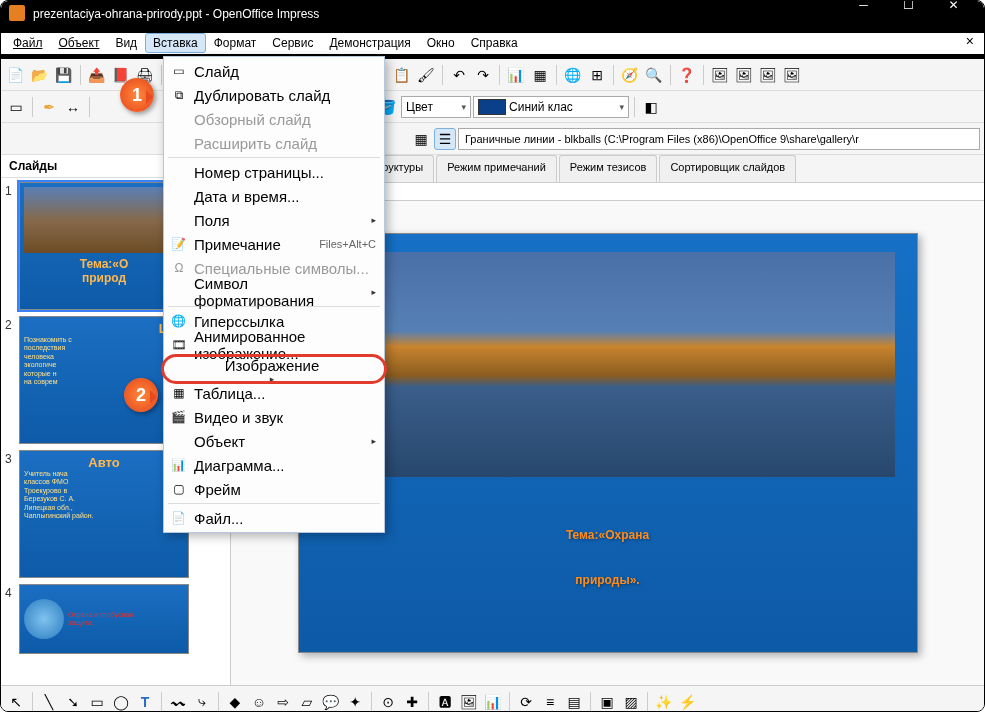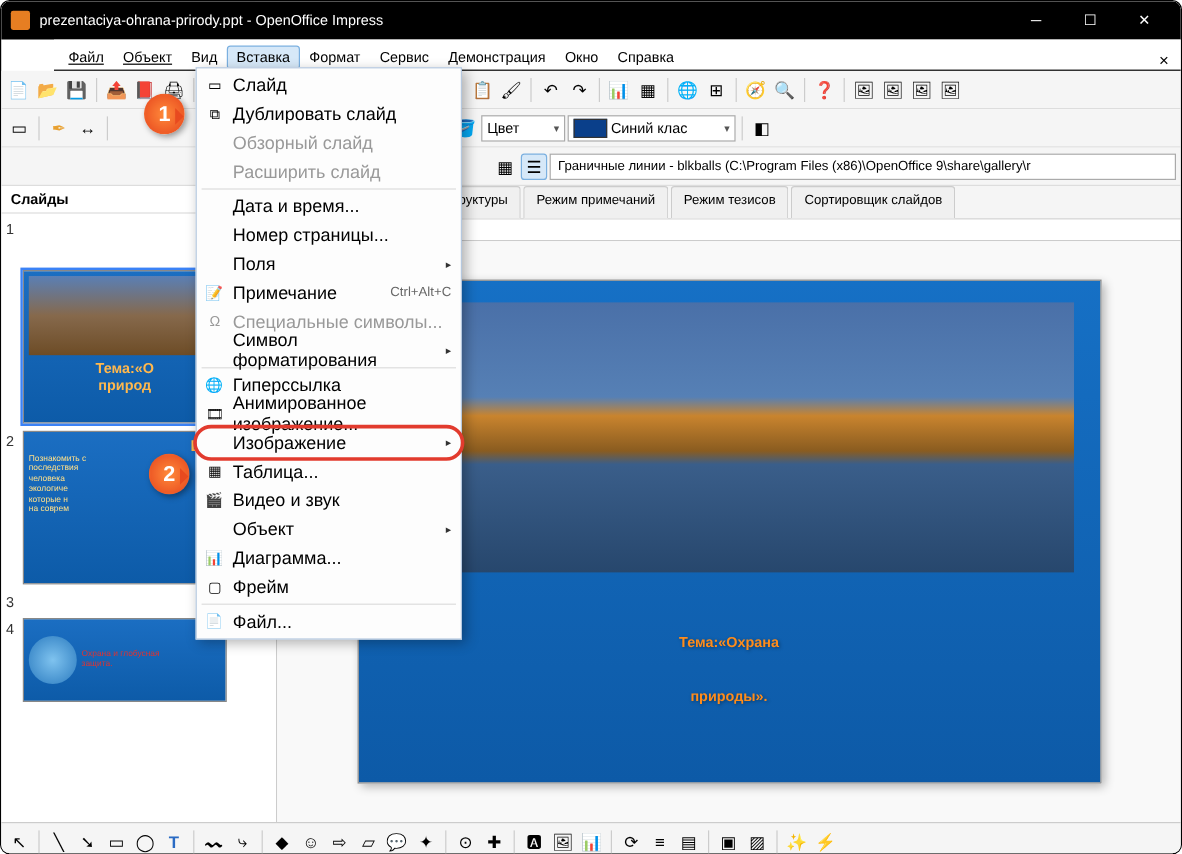--- a/index.html
+++ b/index.html
@@ -1,41 +1,41 @@
 <!DOCTYPE html>
 <html><head>
 <meta charset="utf-8">
 <style>
 * { margin: 0; padding: 0; box-sizing: border-box; font-family: "Segoe UI", Tahoma, sans-serif; font-size: 12px; user-select: none; }
 body { background: #fff; width: 985px; height: 712px; overflow: hidden; border: 1px solid #000; border-radius: 8px; }
-.titlebar { background: #000; color: #fff; height: 32px; display: flex; align-items: center; padding: 0 8px; border-radius: 7px 7px 0 0; }
+.titlebar { background: #000; color: #fff; height: 32px; display: flex; align-items: flex-end; padding: 12px 8px; border-radius: 7px 7px 0 0; }
 .titlebar .tb-icon { width: 16px; height: 16px; background: #e67e22; margin-right: 8px; border-radius: 2px; }
 .titlebar .tb-title { flex: 1; font-size: 12px; }
 .titlebar .tb-btn { width: 45px; height: 32px; display: flex; align-items: center; justify-content: center; color: #fff; }
-.menubar { background: #fff; height: 26px; display: flex; align-items: flex-end; padding: 0 4px; border-bottom: 1px solid #000000; position: relative; margin-left: 44px; }
+.menubar { background: #fff; height: 26px; display: flex; align-items: flex-start; padding: 0 4px; border-bottom: 5px solid #000000; position: relative; }
 .menu-item { padding: 3px 8px; border-radius: 3px; text-decoration: underline; text-decoration-color: transparent; }
 .menu-item.active { background: #d6e8f8; border: 1px solid #7bb0e0; padding: 2px 7px; }
 .menu-item .ul { text-decoration: underline; }
 .menu-close { margin-left: auto; padding: 0 6px; font-size: 14px; }
 .toolbar { background: #f5f5f5; height: 32px; display: flex; align-items: center; padding: 0 4px; border-bottom: 1px solid #ddd; gap: 2px; }
 .tb-ico { width: 22px; height: 22px; display: flex; align-items: center; justify-content: center; border: 1px solid transparent; border-radius: 3px; font-size: 14px; }
 .tb-sep { width: 1px; height: 20px; background: #ccc; margin: 0 3px; }
 .tb-combo { height: 22px; border: 1px solid #aaa; background: #fff; padding: 0 18px 0 4px; display: flex; align-items: center; position: relative; font-size: 11px; }
 .tb-combo::after { content: "▾"; position: absolute; right: 4px; font-size: 9px; color: #555; }
 .tb-swatch { width: 28px; height: 16px; background: #0a3f8a; border: 1px solid #333; }
 .toolbar3 { background: #f5f5f5; height: 32px; display: flex; align-items: center; padding: 0 4px; border-bottom: 1px solid #ddd; gap: 2px; }
 .path-box { flex: 1; border: 1px solid #aaa; background: #fff; height: 22px; display: flex; align-items: center; padding: 0 6px; font-size: 11px; overflow: hidden; white-space: nowrap; }
 .main { display: flex; height: 530px; }
 .slidepanel { width: 230px; background: #fff; border-right: 1px solid #ccc; display: flex; flex-direction: column; }
 .slidepanel-hdr { padding: 4px 8px; font-weight: 600; border-bottom: 1px solid #ddd; }
 .thumbs { flex: 1; overflow: hidden; padding: 4px; }
 .thumb-row { display: flex; margin-bottom: 6px; }
 .thumb-num { width: 14px; padding-top: 2px; color: #333; }
 .thumb { width: 170px; height: 128px; background: linear-gradient(#1b6ec2, #0d5ba8); border: 1px solid #888; position: relative; overflow: hidden; color: #fff; font-size: 9px; padding: 4px; }
-.thumb.sel { outline: 2px solid #3b82f6; margin-top: 43px; }
+.thumb.sel { outline: 2px solid #3b82f6; }
 .thumb .t-img { width: 100%; height: 56%; background: linear-gradient(#5a7fb5, #86694c 50%, #6d4c26); margin-bottom: 4px; }
 .thumb .t-title { color: #ffb84d; font-weight: bold; font-size: 10px; text-align: center; }
 .thumb .t-body { color: #ffe08a; font-size: 7px; line-height: 1.2; }
 .thumb4 { height: 70px; }
 .workarea { flex: 1; display: flex; flex-direction: column; position: relative; }
 .tabs { display: flex; background: #f5f5f5; border-bottom: 1px solid #ccc; height: 28px; }
 .tab { padding: 5px 10px; border: 1px solid #ccc; border-bottom: none; background: #f0f0f0; margin-right: 2px; border-radius: 3px 3px 0 0; font-size: 11px; }
 .tab.active { background: #fff; font-weight: 400; }
 .ruler { height: 18px; background: #fff; border-bottom: 1px solid #ccc; }
 .canvas { flex: 1; background: #f9f9f9; display: flex; align-items: center; justify-content: center; overflow: hidden; }
@@ -45,21 +45,21 @@
 
 
 .dropdown { position: absolute; left: 163px; top: 56px; width: 222px; background: #fdfdfd; border: 1px solid #b5c8df; box-shadow: 3px 3px 10px rgba(0,0,0,.3); z-index: 100; padding: 2px 0; }
 .dd-item { display: flex; align-items: center; height: 24px; padding: 0 8px 0 4px; position: relative; }
 .dd-item.disabled { color: #999; }
 .dd-ico { width: 22px; height: 18px; display: flex; align-items: center; justify-content: center; font-size: 12px; margin-right: 4px; }
 .dd-label { flex: 1; font-size: 15px; }
 .dd-shortcut { color: #666; font-size: 11px; margin-left: 8px; }
 .dd-arrow { font-size: 9px; color: #333; }
 .dd-sep { height: 1px; background: #ddd; margin: 2px 4px; }
-.dd-highlight { outline: 3px solid #e23b2e; border-radius: 12px; }
+.dd-highlight { outline: 3px solid #e23b2e; border-radius: 12px; flex-direction: column; }
 
 
 .badge { position: absolute; width: 34px; height: 34px; background: radial-gradient(#ff8a3a, #e84a1f); border-radius: 50%; color: #fff; font-size: 18px; font-weight: bold; display: flex; align-items: center; justify-content: center; box-shadow: 2px 2px 5px rgba(0,0,0,.4); z-index: 200; border: 2px solid #fff0; }
 .badge::after { content: ""; position: absolute; right: -8px; top: 10px; border: 7px solid transparent; border-left-color: #e84a1f; }
 
 .bottombar { height: 32px; background: #f5f5f5; border-top: 1px solid #ccc; display: flex; align-items: center; padding: 0 4px; gap: 2px; }
 </style>
 </head>
 <body>
 
@@ -122,21 +122,21 @@
   <div class="tb-sep"></div>
   <div class="tb-ico" style="color:#e8a030">✒</div>
   <div class="tb-ico">↔</div>
   <div class="tb-sep"></div>
   <div style="width:222px"></div>
   <div class="tb-combo" style="width:56px">ий</div>
   <div class="tb-ico">🪣</div>
   <div class="tb-combo" style="width:70px">
       <span>Цвет</span>
     </div>
-  <div class="tb-combo" style="width:140px"><span class="tb-swatch"></span>&nbsp;<span>Синий клас</span></div>
+  <div class="tb-combo" style="width:156px"><span class="tb-swatch"></span>&nbsp;<span>Синий клас</span></div>
   <div class="tb-sep"></div>
   <div class="tb-ico">◧</div>
 </div>
 
 <div class="toolbar3">
   <div style="width:403px"></div>
   <div class="tb-ico">▦</div>
   <div class="tb-ico" style="background:#d6e8f8;border:1px solid #7bb0e0">☰</div>
   <div class="path-box">Граничные линии - blkballs (C:\Program Files (x86)\OpenOffice 9\share\gallery\r</div>
 </div>
@@ -159,20 +159,29 @@
           <div class="t-body" style="white-space:pre-line">Познакомить с
 последствия
 человека
 экологиче
 которые н
 на соврем</div>
         </div>
         </div>
       <div class="thumb-row">
           <div class="thumb-num">3</div>
+        <div class="thumb">
+          <div class="t-title" style="font-size:13px">Авто</div>
+          <div class="t-body" style="white-space:pre-line">Учитель нача
+классов ФМО
+Троекурово в
+Березуков С. А.
+Липецкая обл.,
+Чаплыгинский район.</div>
+        </div>
         </div>
       <div class="thumb-row">
           <div class="thumb-num">4</div>
         <div class="thumb thumb4">
           <div style="display:flex;gap:4px;align-items:center;height:100%">
             <div style="width:40px;height:40px;border-radius:50%;background:radial-gradient(#7fc3ef,#2a7abf)"></div>
             <div class="t-body" style="color:#d33;white-space:pre-line">Охрана и глобусная
 защита.</div>
           </div>
         </div>
@@ -251,35 +260,35 @@
       <span class="dd-ico"></span>
       <span class="dd-label">Обзорный слайд</span>
     </div>
   <div class="dd-item disabled">
       <span class="dd-ico"></span>
       <span class="dd-label">Расширить слайд</span>
     </div>
   <div class="dd-sep"></div>
   <div class="dd-item">
       <span class="dd-ico"></span>
+      <span class="dd-label">Номер страницы...</span>
+    </div>
+  <div class="dd-item">
+      <span class="dd-ico"></span>
       <span class="dd-label">Дата и время...</span>
-    </div>
-  <div class="dd-item">
-      <span class="dd-ico"></span>
-      <span class="dd-label">Номер страницы...</span>
     </div>
   <div class="dd-item">
       <span class="dd-ico"></span>
       <span class="dd-label">Поля</span>
       <span class="dd-arrow">▸</span>
     </div>
   <div class="dd-item">
       <span class="dd-ico">📝</span>
       <span class="dd-label">Примечание</span>
-      <span class="dd-shortcut">Ctrl+Alt+C</span>
+      <span class="dd-shortcut">Files+Alt+C</span>
     </div>
   <div class="dd-item disabled">
       <span class="dd-ico">Ω</span>
       <span class="dd-label">Специальные символы...</span>
     </div>
   <div class="dd-item">
       <span class="dd-ico"></span>
       <span class="dd-label">Символ форматирования</span>
       <span class="dd-arrow">▸</span>
     </div>

